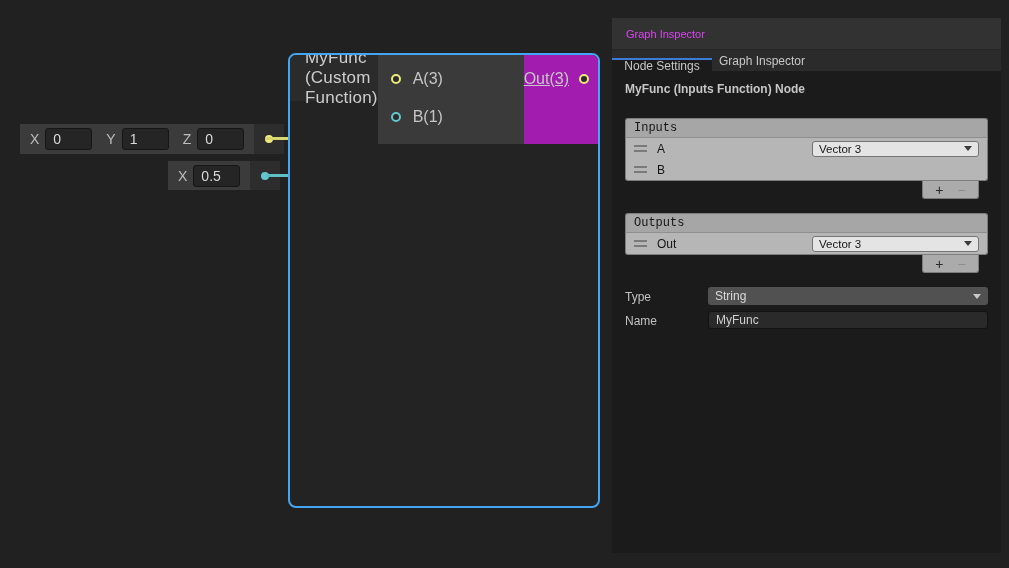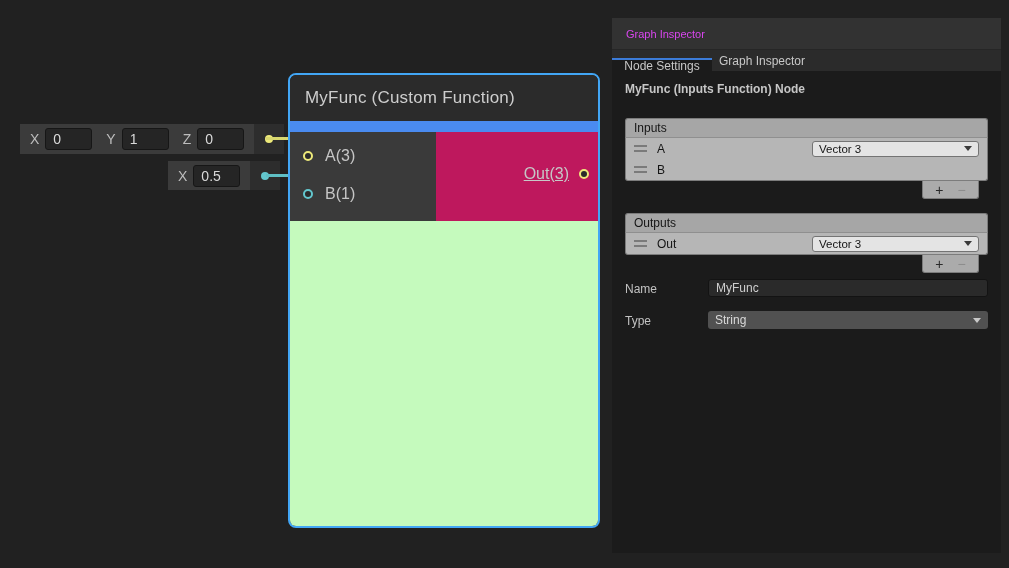--- a/index.html
+++ b/index.html
@@ -34,28 +34,28 @@
 
   .wire { position:absolute; height:3px; z-index:1; }
   .wire-yellow { background:var(--wire-vector3,#D9D86F); }
   .wire-cyan { background:var(--wire-float,#5FBFC4); }
 
   
   .node {
     left:288px; top:53px; width:312px; height:455px;
     border:2px solid var(--selection-border,#42A6F5);
     border-radius:8px; background:#232323; overflow:hidden;
-    display:flex; flex-direction:column; z-index:2;margin-top:20px;
+    display:flex; flex-direction:row; z-index:2;
   }
   .node-header { height:46px; background:#2B2B2B; display:flex; align-items:center; padding-left:15px; }
   .node-title { font-size:17px; color:#CDCDCD; letter-spacing:.2px; }
   .node-accent-bar { height:11px; background:var(--accent-blue,#4A8BF0); }
   .node-ports { height:89px; display:flex; }
   .ports-left { width:146px; background:#3A3A3A; padding-top:5px; }
-  .ports-right { flex:1; background:#be185d; padding-top:23px;text-decoration:underline; }
+  .ports-right { flex:1; background:#a21caf; padding-top:5px;text-decoration:underline; }
   .port-row { height:38px; display:flex; align-items:center; gap:12px; padding-left:13px; }
   .port-row-out { height:38px; display:flex; align-items:center; justify-content:flex-end; gap:10px; padding-right:9px; }
   .port-ring { width:10px; height:10px; border-radius:50%; background:#2B2B2B; flex:0 0 auto; }
   .ring-yellow { border:2px solid var(--port-vector3,#EDE97A); }
   .ring-cyan { border:2px solid var(--port-float,#63C7CE); }
   .port-label { font-size:16px; color:#C6C6C6; }
   .node-preview { flex:1; background:var(--preview-green,#C5FABD); }
 
   
   .panel {
@@ -67,21 +67,21 @@
   .tab-bar { height:21px; background:#2B2B2B; display:flex; }
   .tab { width:100px; font-size:12px; color:#C8C8C8; display:flex; align-items:center; justify-content:center; }
   .tab.active { background:#1B1B1B; border-top:2px solid var(--tab-accent,#3C7CD9);margin-top:8px; }
   .panel-content { flex:1; padding:11px 13px 16px; overflow:hidden; }
   .inspector-heading { font-size:12px; font-weight:bold; color:#C6C6C6; }
 
   .rlist { margin-top:22px; font-size:12px; }
   .rlist-header {
     height:20px; background:#A6A6A6; color:#151515;
     display:flex; align-items:center; padding-left:8px;
-    border-radius:3px 3px 0 0; border:1px solid #7C7C7C; border-bottom:1px solid #8F8F8F;
+    border-radius:3px 3px 0 0; border:1px solid #7C7C7C; border-bottom:1px solid #8F8F8F;font-family:Liberation Mono, monospace;
   }
   .rlist-rows { background:#B6B6B6; border:1px solid #7C7C7C; border-top:none; border-radius:0 0 3px 3px; }
   .rlist-row { height:21px; display:flex; align-items:center; padding-left:8px; color:#151515; }
   .drag-handle { width:13px; height:7px; border-top:2px solid #7A7A7A; border-bottom:2px solid #7A7A7A; flex:0 0 auto; }
   .rlist-row-name { margin-left:10px; flex:1; }
   .light-select {
     width:167px; height:16px; background:#E4E4E4; border:1px solid #747474;
     border-radius:3px; margin-right:8px; display:flex; align-items:center;
     justify-content:space-between; padding:0 6px; color:#141414; font-size:11.5px;
   }
@@ -219,25 +219,25 @@
         </div>
       </div>
       <div class="rlist-footer">
         <div class="footer-box">
           <span class="fb-btn">+</span>
           <span class="fb-btn dim">−</span>
         </div>
       </div>
     </div>
 
-    <div class="prop-row">
-      <span class="prop-label">Name</span>
-      <input class="dark-input" type="text" value="MyFunc" style="">
-    </div>
     <div class="prop-row first">
       <span class="prop-label">Type</span>
       <div class="dark-select">
         <span>String</span>
         <span class="arrow-down light"></span>
       </div>
     </div>
+    <div class="prop-row">
+      <span class="prop-label">Name</span>
+      <input class="dark-input" type="text" value="MyFunc" style="">
+    </div>
   </div>
 </div>
 
 </body></html>

